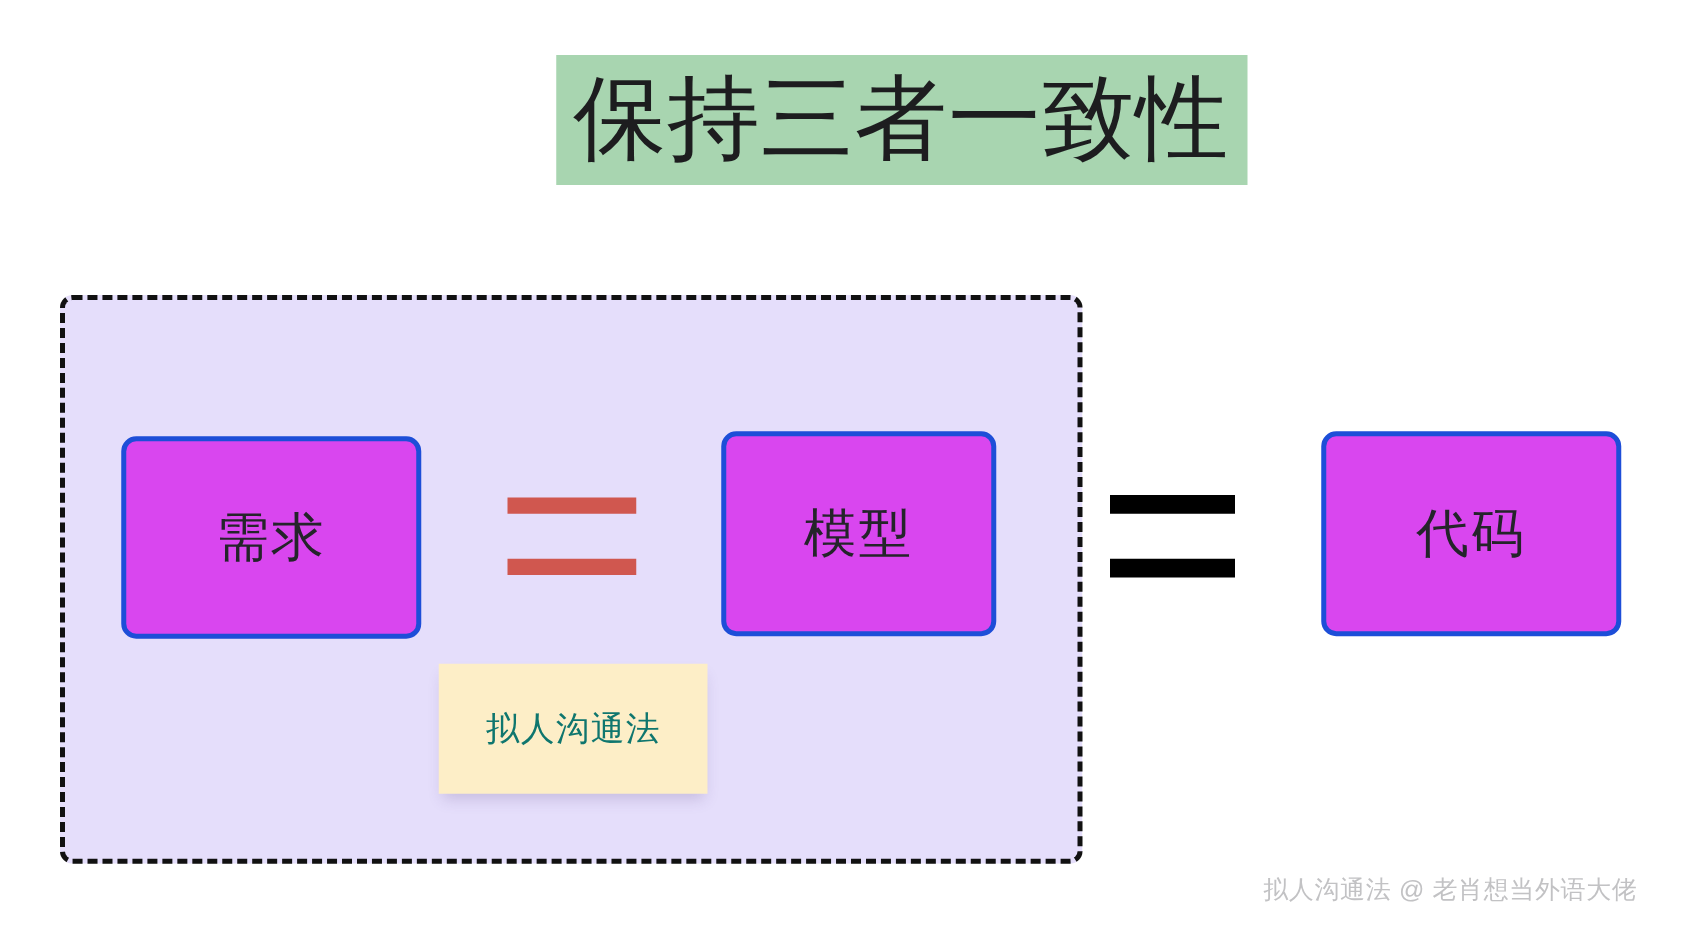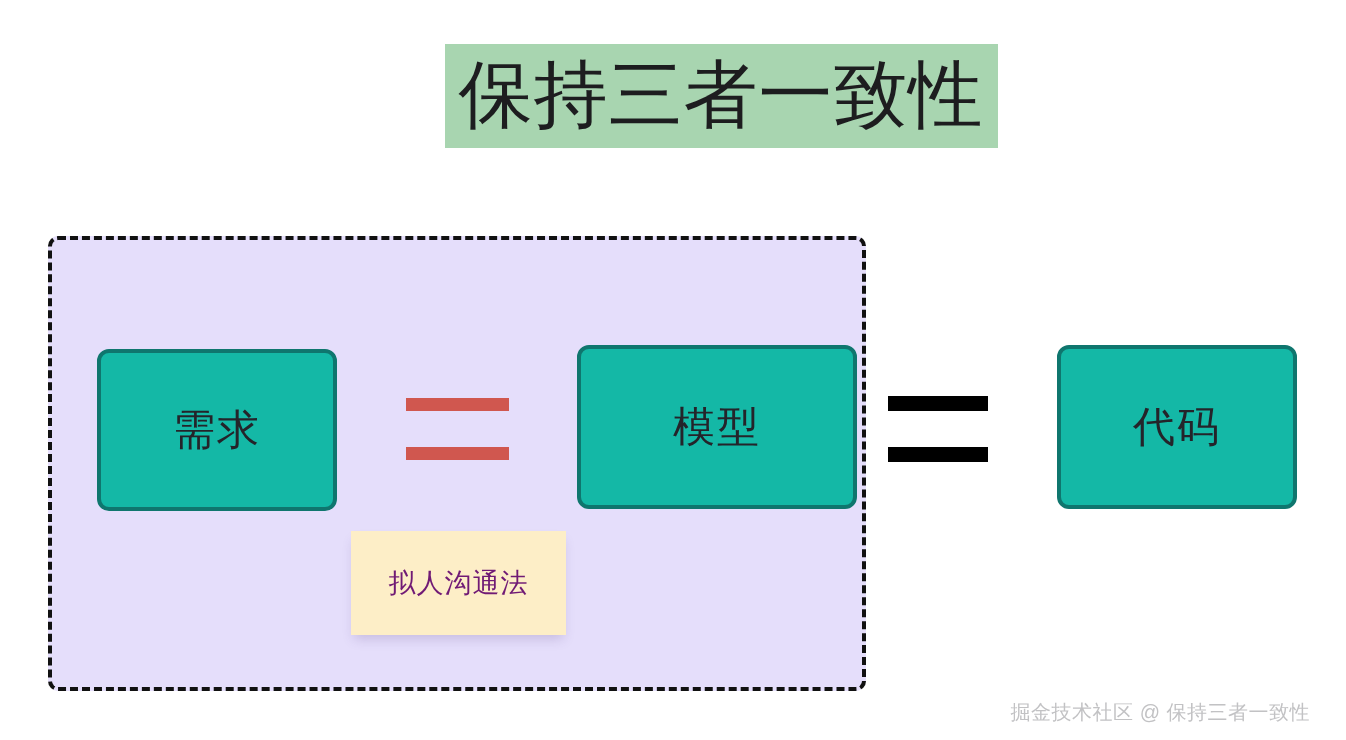--- a/index.html
+++ b/index.html
@@ -47,37 +47,37 @@
     box-sizing: border-box;
     background: #e5defb;
     border: 4px dashed #111111;
     border-radius: 10px;
   }
 
   
   .concept-box {
     position: absolute;
     box-sizing: border-box;
-    background: #14b8a6;
-    border: 4px solid #0f766e;
+    background: #d946ef;
+    border: 4px solid #1d4ed8;
     border-radius: 12px;
     display: flex;
     align-items: center;
     justify-content: center;
   }
   .concept-label {
     font-size: 42px;
     line-height: 1;
     color: #24242a;
     letter-spacing: 2px;
     white-space: nowrap;
   }
 
   #box-requirement { left: 97px;  top: 349px; width: 240px; height: 162px; }
-  #box-model       { left: 577px; top: 345px; width: 280px; height: 164px; }
+  #box-model       { left: 577px; top: 345px; width: 220px; height: 164px; }
   #box-code        { left: 1057px;top: 345px; width: 240px; height: 164px; align-items: center; }
 
   
   .equals-sign {
     position: absolute;
     display: flex;
     flex-direction: column;
     justify-content: space-between;
   }
   .equals-bar { width: 100%; }
@@ -113,21 +113,21 @@
     height: 104px;
     background: #fdeec7;
     box-shadow: 0 7px 11px -3px rgba(90, 70, 130, 0.22);
     display: flex;
     align-items: center;
     justify-content: center;
   }
   #note-label {
     font-size: 27px;
     line-height: 1;
-    color: #701a75;
+    color: #0f766e;
     letter-spacing: 1px;
     white-space: nowrap;
   }
 
   
   #watermark {
     position: absolute;
     right: 36px;
     bottom: 16px;
     font-size: 20px;
@@ -166,13 +166,13 @@
 
 <div id="equals-black" class="equals-sign">
   <div class="equals-bar"></div>
   <div class="equals-bar"></div>
 </div>
 
 <div id="note-box">
   <span id="note-label">拟人沟通法</span>
 </div>
 
-<div id="watermark">掘金技术社区 @ 保持三者一致性</div>
+<div id="watermark">拟人沟通法 @ 老肖想当外语大佬</div>
 
 </body></html>

